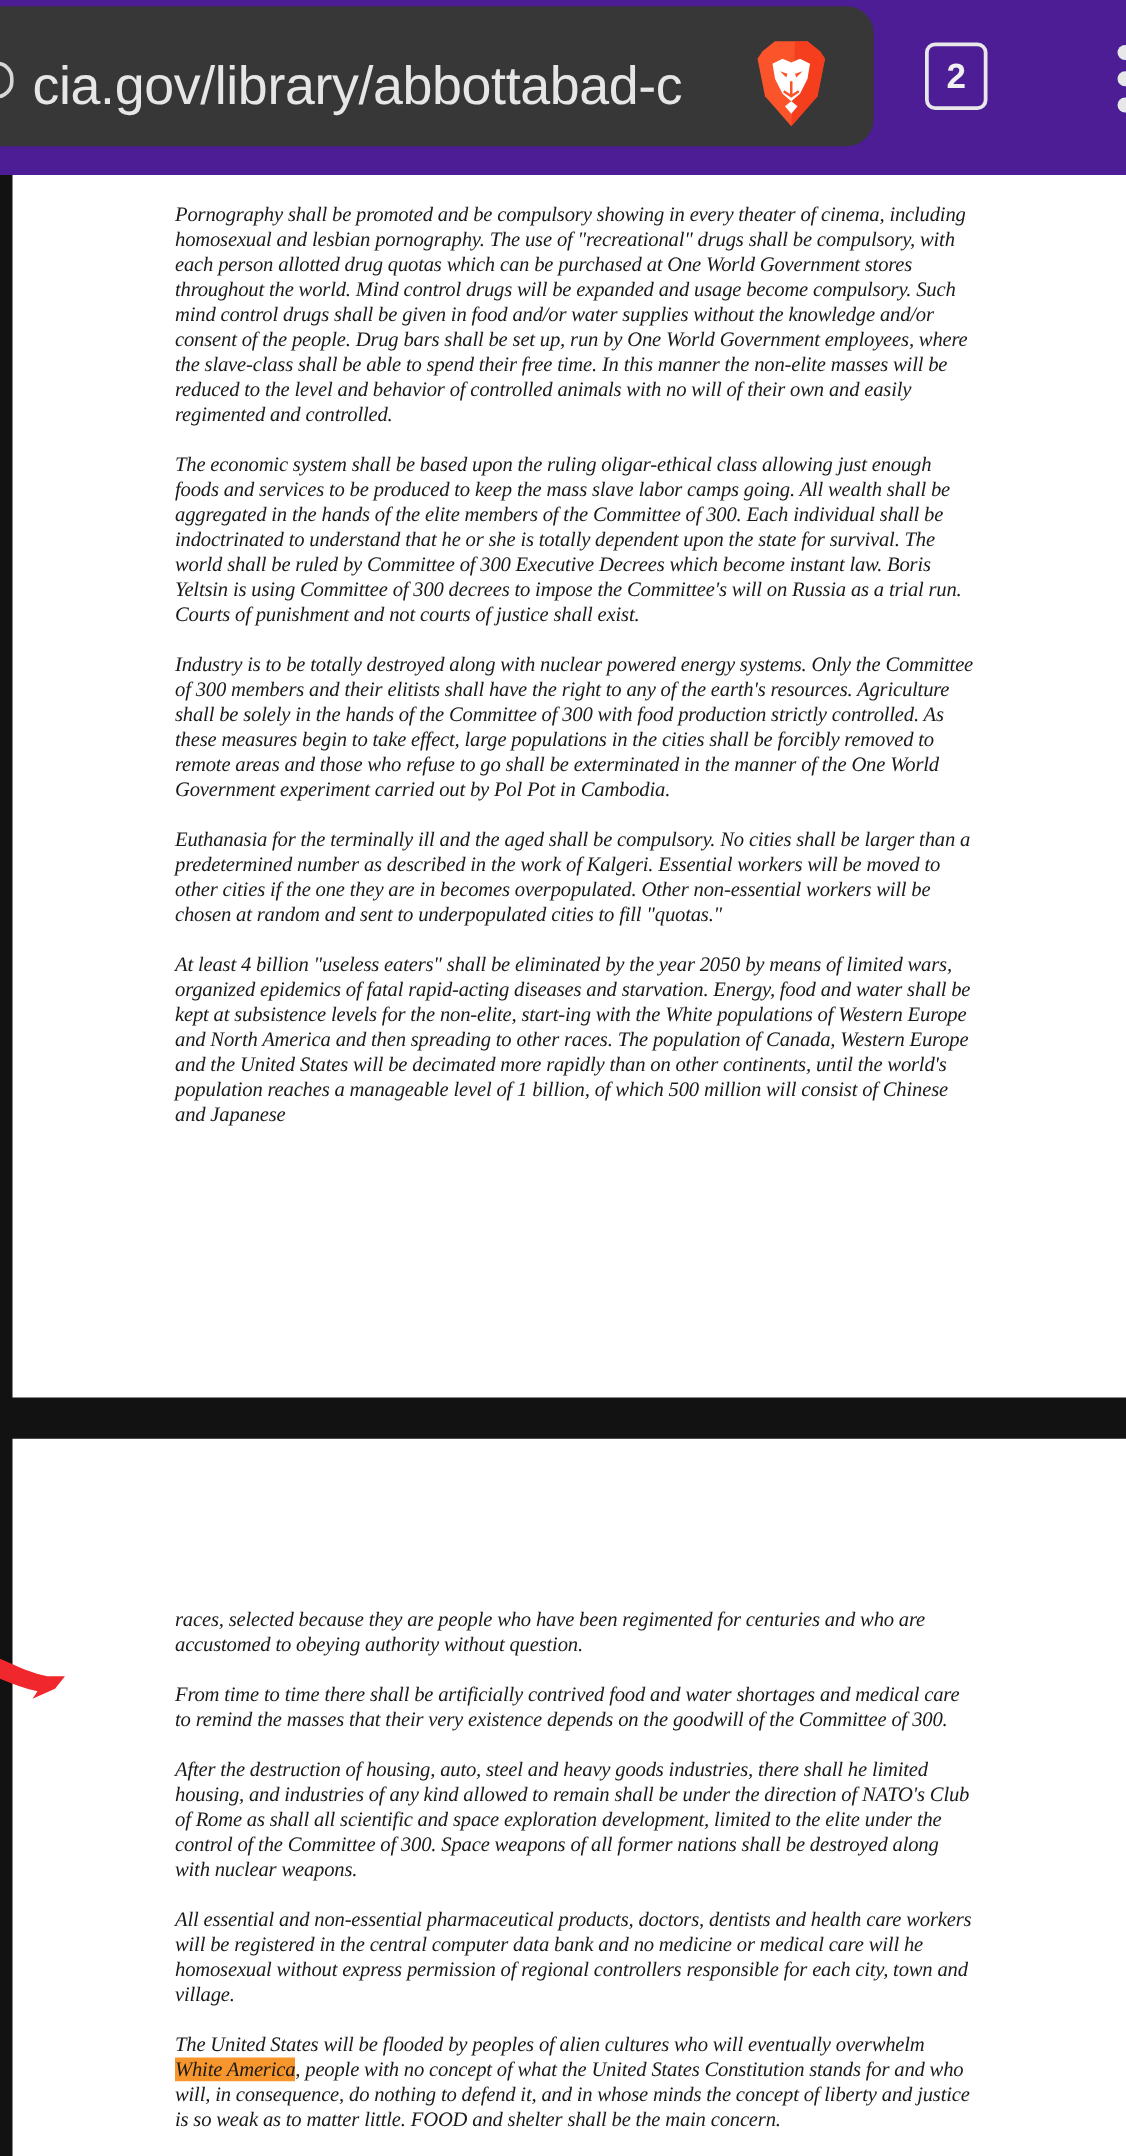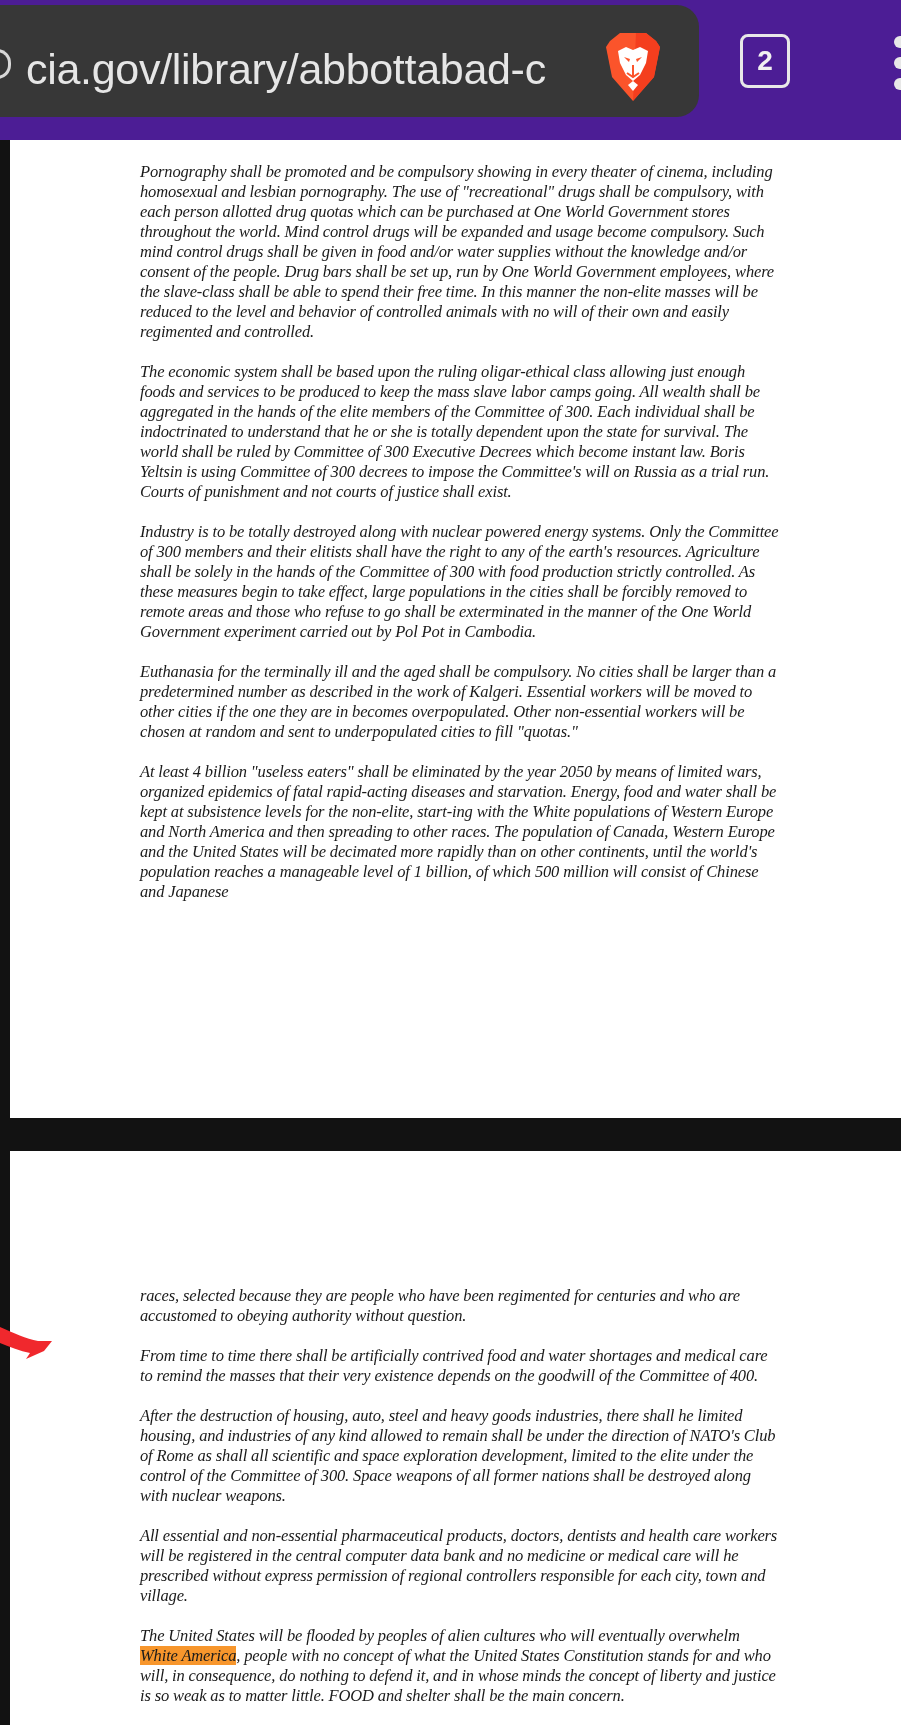--- a/index.html
+++ b/index.html
@@ -92,22 +92,22 @@
     <p class="para">The economic system shall be based upon the ruling oligar-ethical class allowing just enough foods and services to be produced to keep the mass slave labor camps going. All wealth shall be aggregated in the hands of the elite members of the Committee of 300. Each individual shall be indoctrinated to understand that he or she is totally dependent upon the state for survival. The world shall be ruled by Committee of 300 Executive Decrees which become instant law. Boris Yeltsin is using Committee of 300 decrees to impose the Committee's will on Russia as a trial run. Courts of punishment and not courts of justice shall exist.</p>
     <p class="para">Industry is to be totally destroyed along with nuclear powered energy systems. Only the Committee of 300 members and their elitists shall have the right to any of the earth's resources. Agriculture shall be solely in the hands of the Committee of 300 with food production strictly controlled. As these measures begin to take effect, large populations in the cities shall be forcibly removed to remote areas and those who refuse to go shall be exterminated in the manner of the One World Government experiment carried out by Pol Pot in Cambodia.</p>
     <p class="para">Euthanasia for the terminally ill and the aged shall be compulsory. No cities shall be larger than a predetermined number as described in the work of Kalgeri. Essential workers will be moved to other cities if the one they are in becomes overpopulated. Other non-essential workers will be chosen at random and sent to underpopulated cities to fill "quotas."</p>
     <p class="para">At least 4 billion "useless eaters" shall be eliminated by the year 2050 by means of limited wars, organized epidemics of fatal rapid-acting diseases and starvation. Energy, food and water shall be kept at subsistence levels for the non-elite, start-ing with the White populations of Western Europe and North America and then spreading to other races. The population of Canada, Western Europe and the United States will be decimated more rapidly than on other continents, until the world's population reaches a manageable level of 1 billion, of which 500 million will consist of Chinese and Japanese</p>
   </div>
 </div>
 
 <div class="page page2">
   <div class="text-block" style="top: 103px; margin-top: 32px;">
     <p class="para">races, selected because they are people who have been regimented for centuries and who are accustomed to obeying authority without question.</p>
-    <p class="para">From time to time there shall be artificially contrived food and water shortages and medical care to remind the masses that their very existence depends on the goodwill of the Committee of 400.</p>
+    <p class="para">From time to time there shall be artificially contrived food and water shortages and medical care to remind the masses that their very existence depends on the goodwill of the Committee of 300.</p>
     <p class="para">After the destruction of housing, auto, steel and heavy goods industries, there shall he limited housing, and industries of any kind allowed to remain shall be under the direction of NATO's Club of Rome as shall all scientific and space exploration development, limited to the elite under the control of the Committee of 300. Space weapons of all former nations shall be destroyed along with nuclear weapons.</p>
-    <p class="para">All essential and non-essential pharmaceutical products, doctors, dentists and health care workers will be registered in the central computer data bank and no medicine or medical care will he prescribed without express permission of regional controllers responsible for each city, town and village.</p>
+    <p class="para">All essential and non-essential pharmaceutical products, doctors, dentists and health care workers will be registered in the central computer data bank and no medicine or medical care will he homosexual without express permission of regional controllers responsible for each city, town and village.</p>
     <p class="para"><span>The United States will be flooded by peoples of alien cultures who will eventually overwhelm </span><span class="hl">White America</span><span>, people with no concept of what the United States Constitution stands for and who will, in consequence, do nothing to defend it, and in whose minds the concept of liberty and justice is so weak as to matter little. FOOD and shelter shall be the main concern.</span></p>
   </div>
 </div>
 
 <svg class="red-arrow" viewBox="0 0 55 45">
   <path d="M0 2 C14 8 26 14 38 16 L52 16 L44 26 L26 34 L30 28 C20 26 10 22 0 18 Z" fill="#f0282d"></path>
 </svg>
 
 </body></html>

